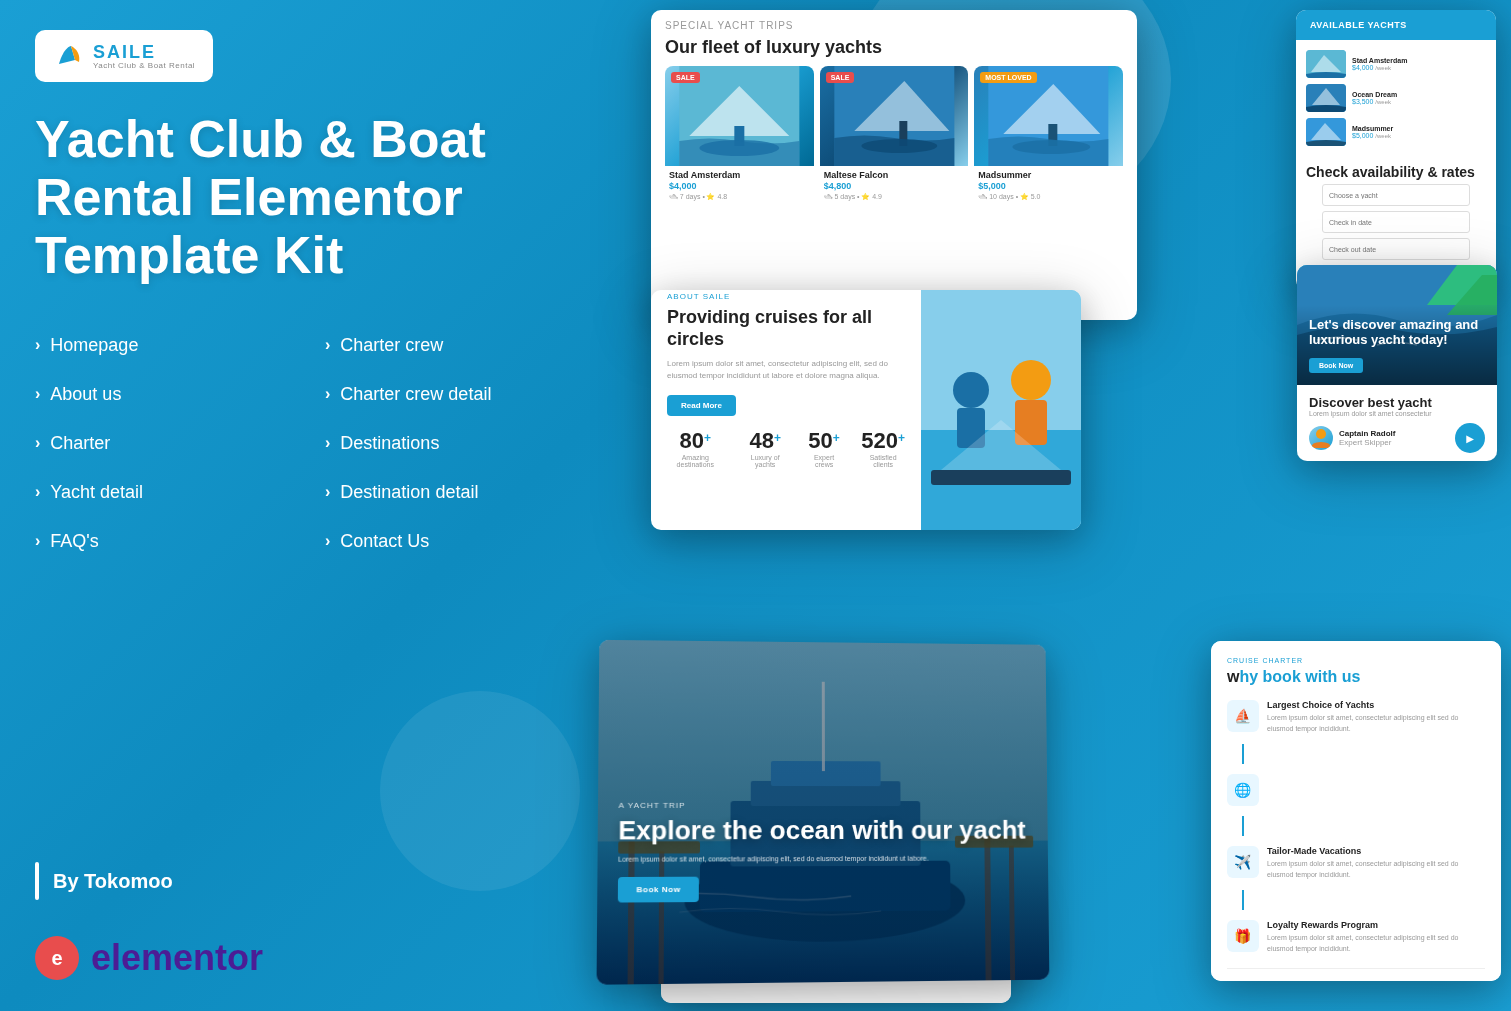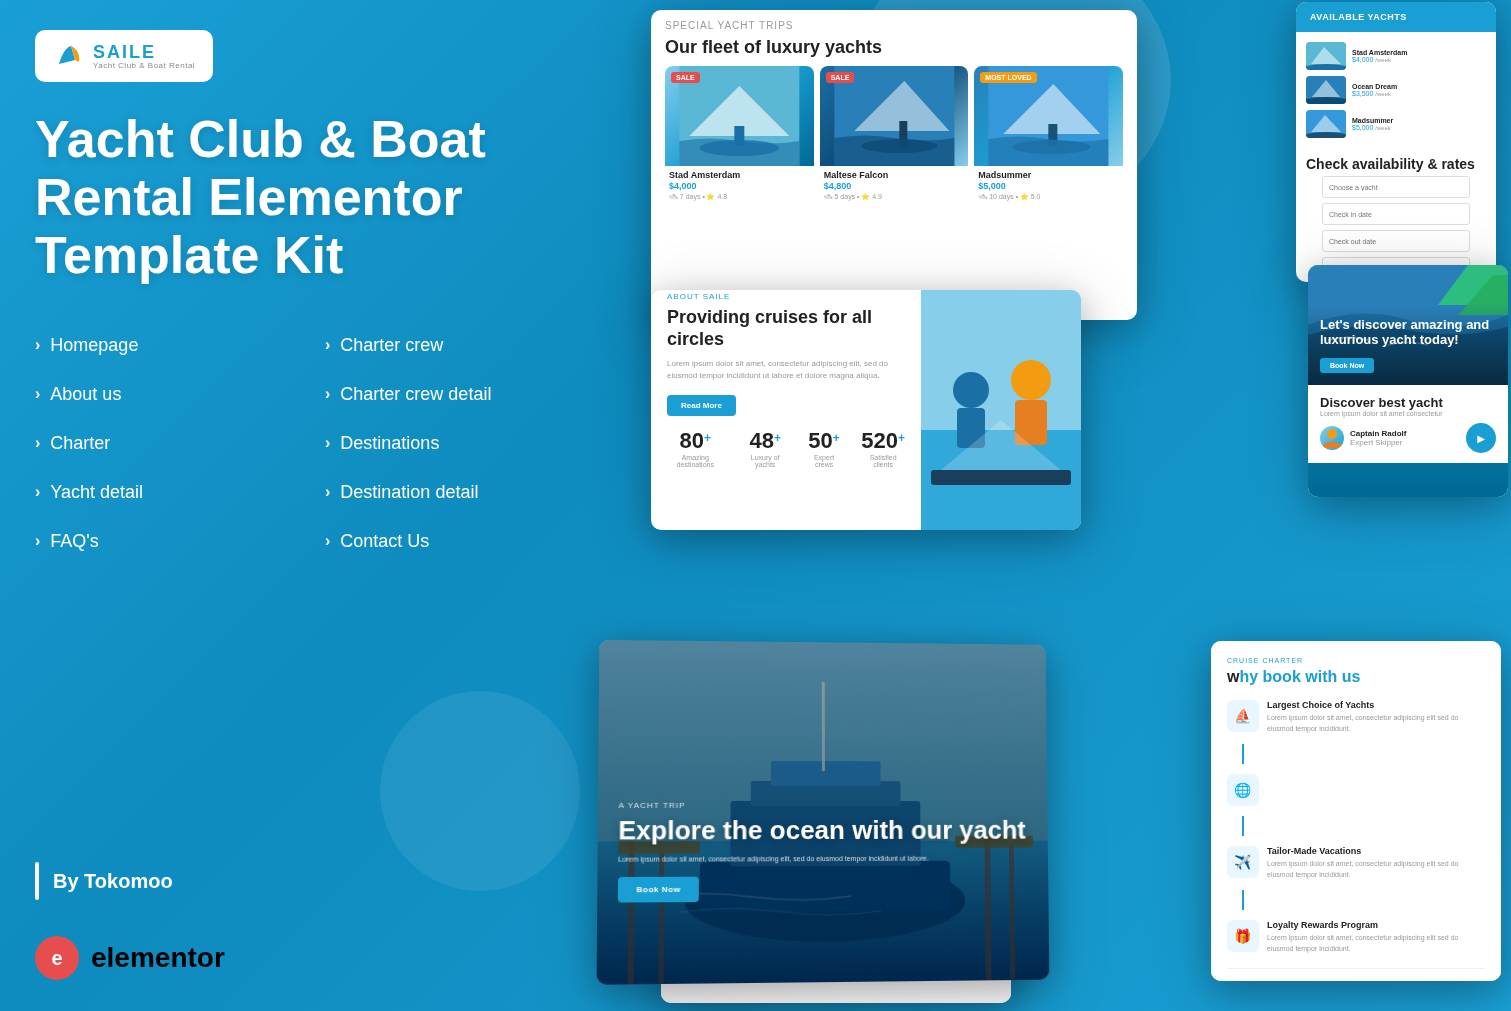--- a/index.html
+++ b/index.html
@@ -151,22 +151,22 @@
       background: #e84d4d;
       border-radius: 50%;
       display: flex;
       align-items: center;
       justify-content: center;
       color: white;
       font-size: 20px;
       font-weight: 900;
     }
     .elementor-text {
-      color: #000000;
-      font-size: 28px;
+      color: #4c1d95;
+      font-size: 36px;
       font-weight: 700;
     }
 
     
     .screenshots-area {
       position: absolute;
       right: 0;
       top: 0;
       width: 900px;
       height: 1011px;
@@ -186,38 +186,38 @@
       width: 486px;
       height: 310px;
       top: 10px;
       left: 40px;
     }
 
     
     .sc-avail {
       width: 200px;
       height: 280px;
-      top: 2px;
+      top: 10px;
       right: 15px;
     }
 
     
     .sc-about {
       width: 430px;
       height: 240px;
       top: 290px;
       left: 40px;
     }
 
     
     .sc-discover {
       width: 200px;
-      height: 232px;
+      height: 196px;
       top: 265px;
-      right: 3px;
+      right: 14px;
     }
 
     
     .sc-hero {
       width: 450px;
       height: 340px;
       bottom: 30px;
       left: -10px;
       z-index: 10;
       transform: perspective(800px) rotateY(3deg) rotateX(2deg);

